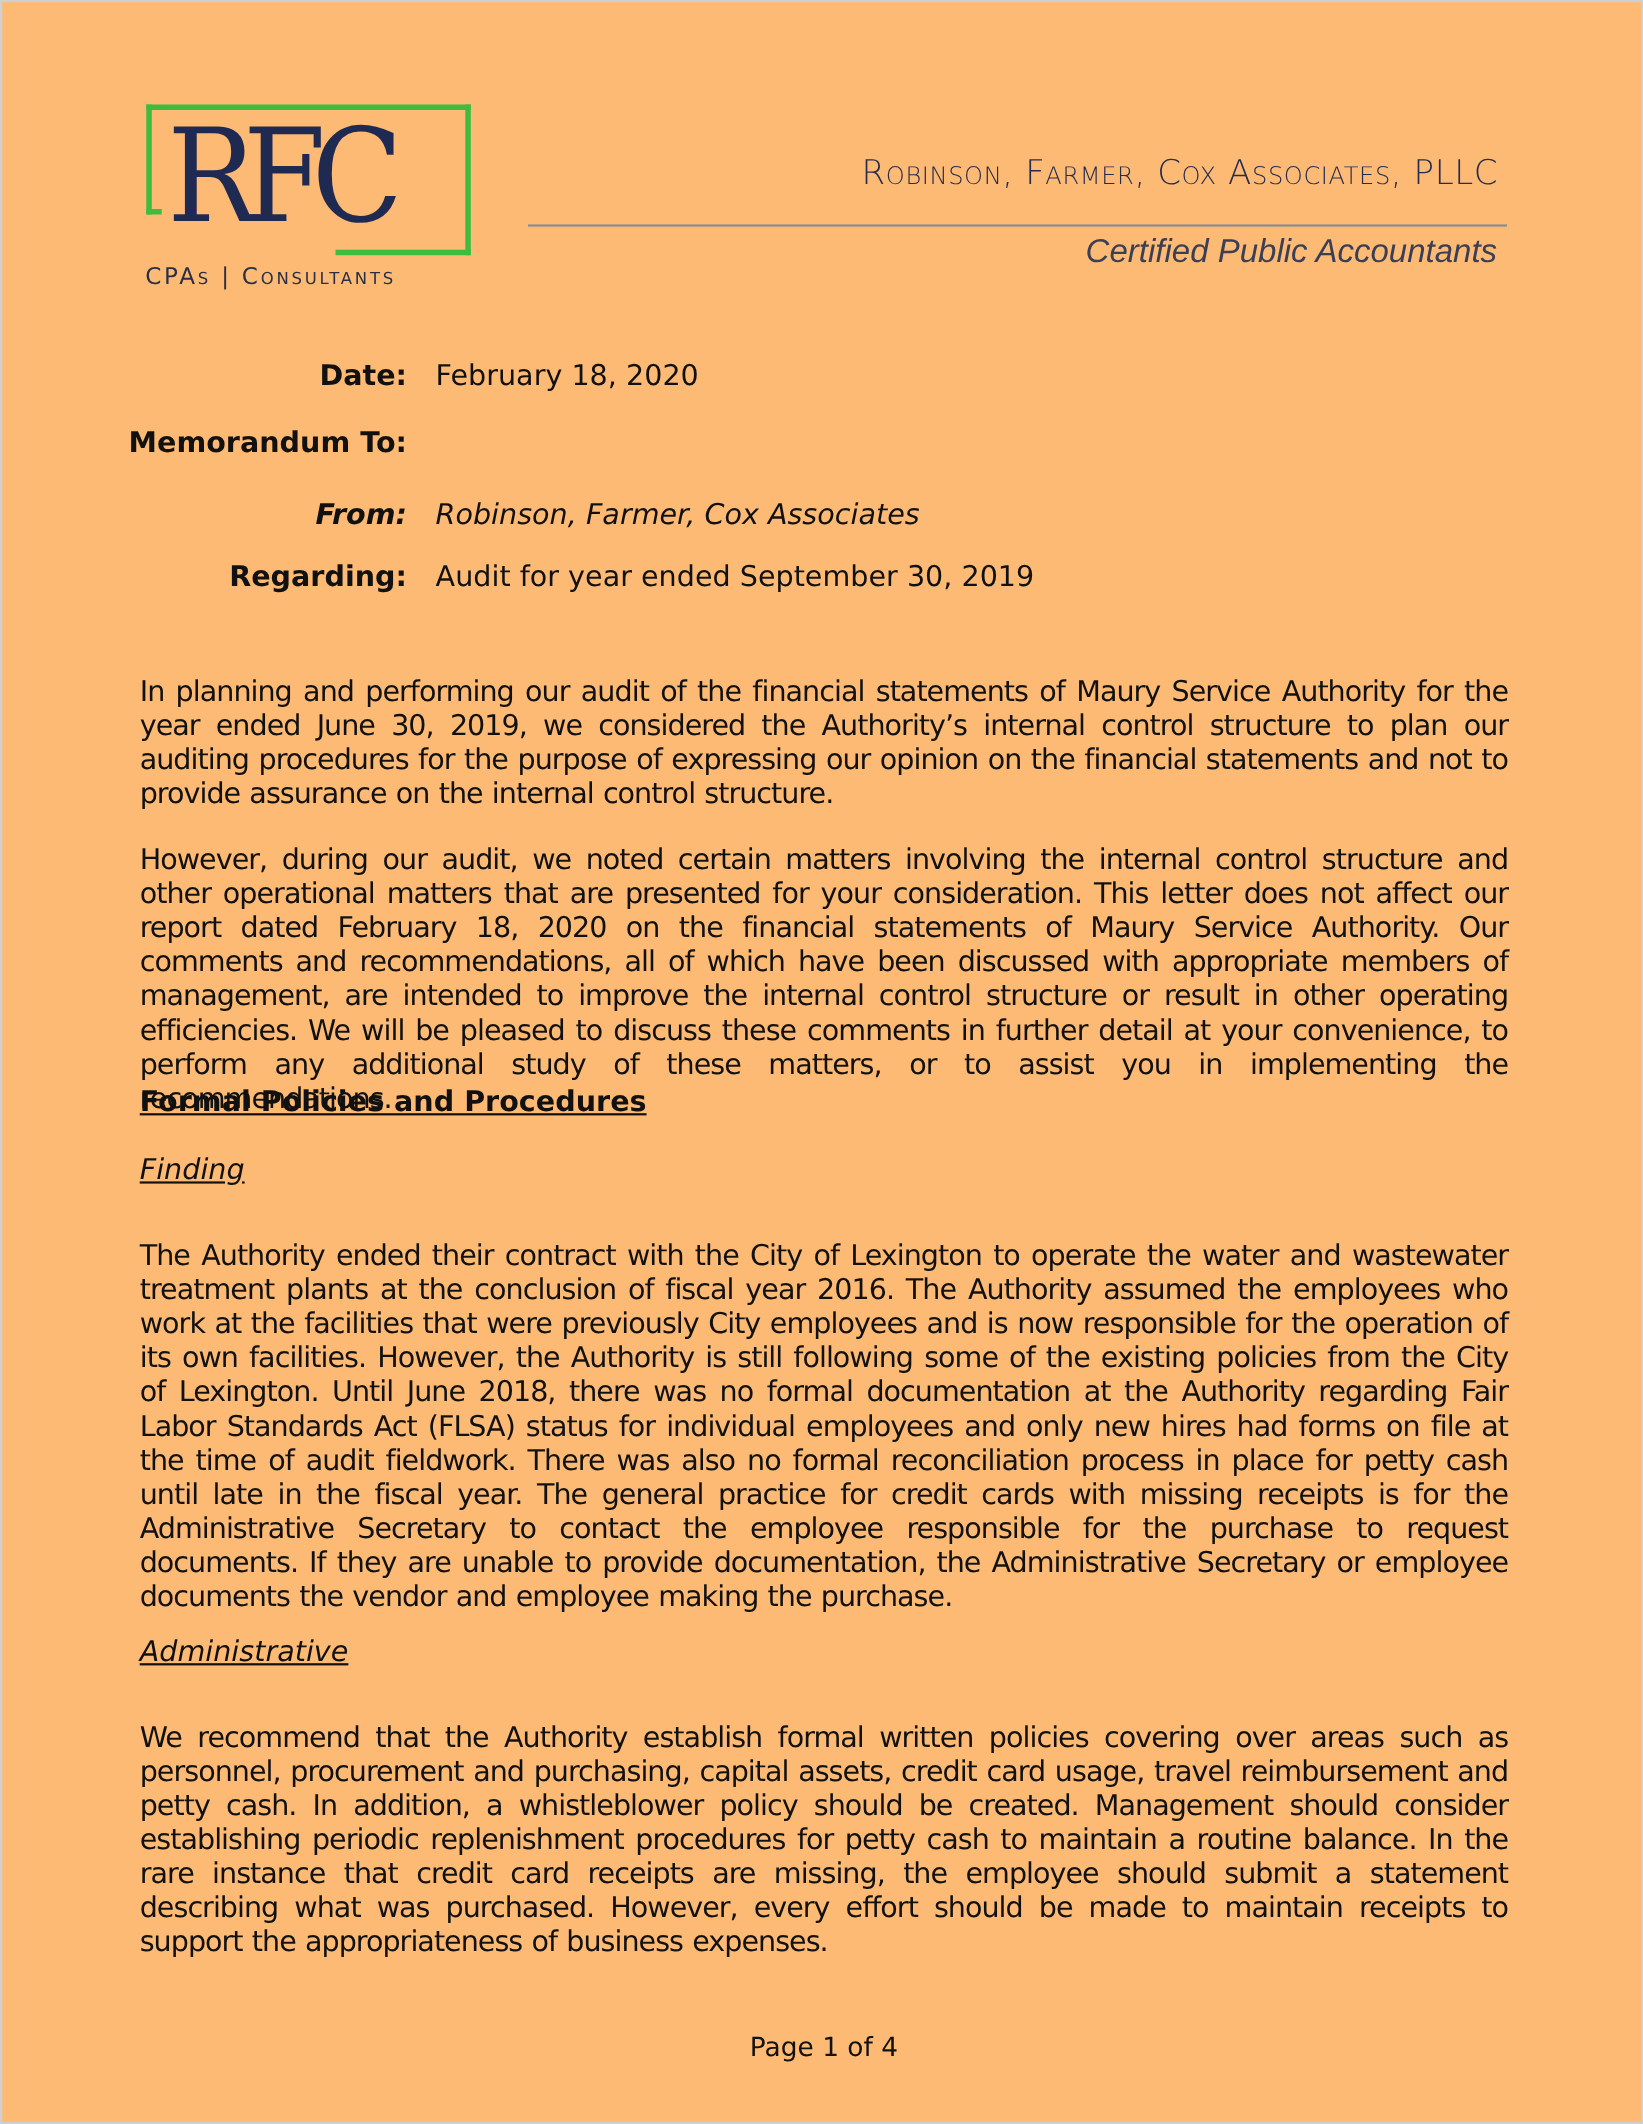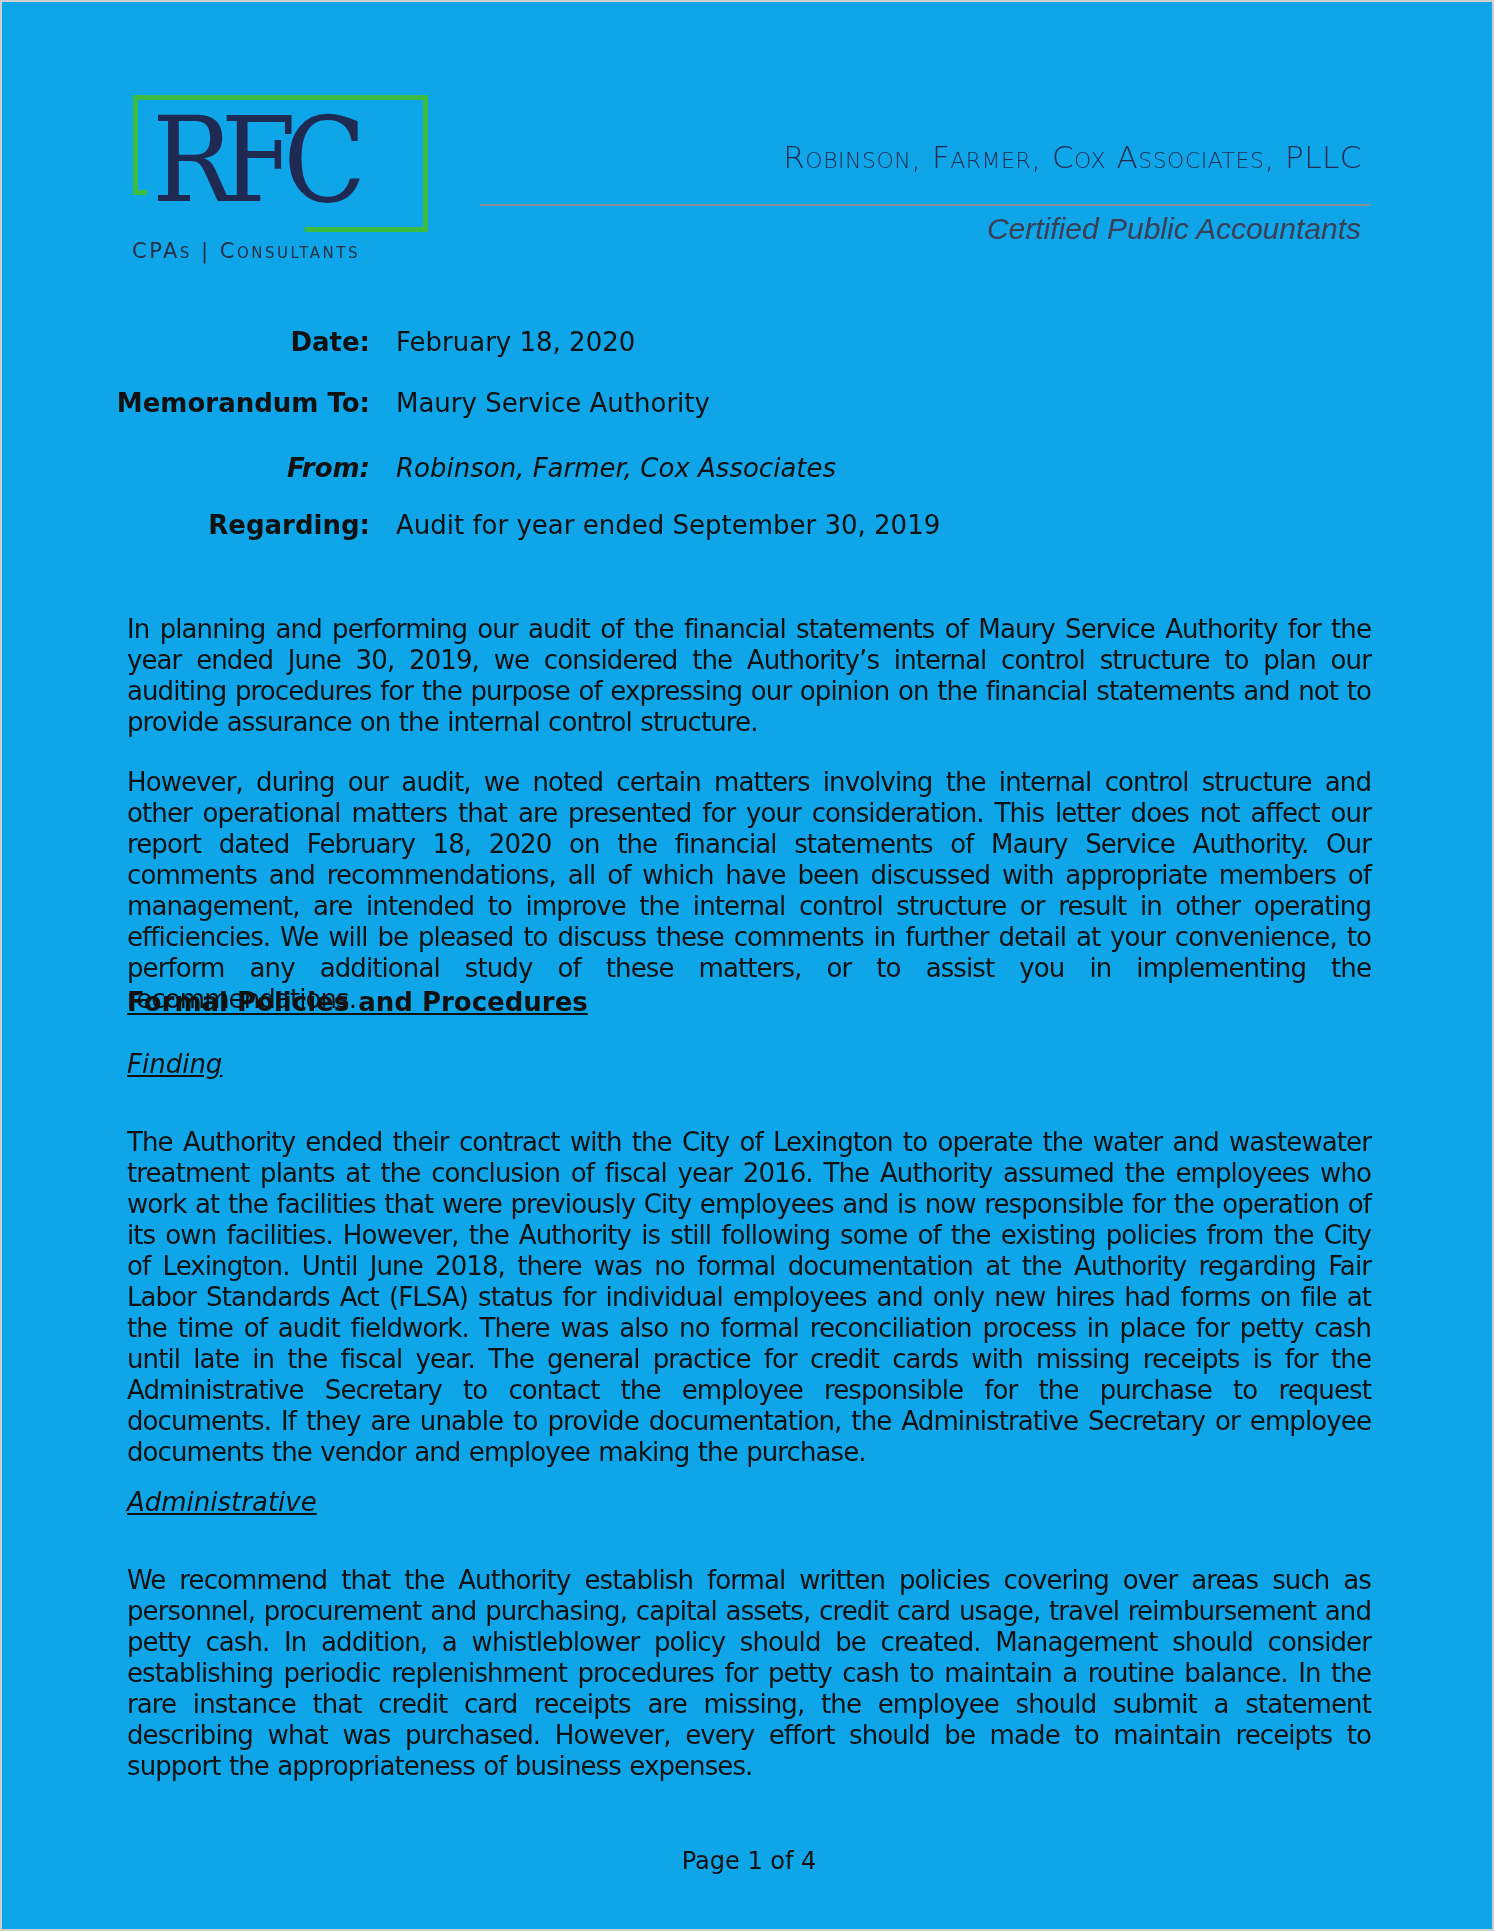--- a/index.html
+++ b/index.html
@@ -1,19 +1,19 @@
 <!DOCTYPE html>
 <html><head>
 <meta charset="utf-8">
 <style>
   html, body { margin: 0; padding: 0; background: #ffffff; }
   body { width: 1494px; height: 1931px; position: relative; overflow: hidden; }
   .page {
     position: absolute; left: 0; top: 0; width: 1490px; height: 1927px;
-    border: 2px solid #cfcfcf; background: #0ea5e9;
+    border: 2px solid #cfcfcf; background: #fdba74;
     font-family: "DejaVu Sans", sans-serif; color: #111;
   }
   
   .logo { position: absolute; left: 128px; top: 91px; width: 300px; height: 180px; }
   .logo-box-top { position: absolute; left: 3px; top: 2px; width: 295px; height: 5px; background: #3dbd3f; }
   .logo-box-left { position: absolute; left: 3px; top: 2px; width: 5px; height: 100px; background: #3dbd3f; }
   .logo-box-leftfoot { position: absolute; left: 3px; top: 97px; width: 14px; height: 5px; background: #3dbd3f; }
   .logo-box-right { position: absolute; left: 293px; top: 2px; width: 5px; height: 137px; background: #3dbd3f; }
   .logo-box-bottom { position: absolute; left: 175px; top: 134px; width: 123px; height: 5px; background: #3dbd3f; }
   .logo-mark {
@@ -72,21 +72,20 @@
   <div class="firm-rule"></div>
   <div class="firm-sub">Certified Public Accountants</div>
 
   <div class="memo">
     <div class="memo-row" style="top:0px;">
       <span class="memo-label">Date:</span>
       <span class="memo-value">February 18, 2020</span>
     </div>
     <div class="memo-row" style="top:61px;">
       <span class="memo-label">Memorandum To:</span>
-      <span class="memo-value">Maury Service Authority</span>
     </div>
     <div class="memo-row" style="top:126px;font-style:italic;">
       <span class="memo-label">From:</span>
       <span class="memo-value">Robinson, Farmer, Cox Associates</span>
     </div>
     <div class="memo-row" style="top:183px;">
       <span class="memo-label">Regarding:</span>
       <span class="memo-value">Audit for year ended September 30, 2019</span>
     </div>
   </div>

